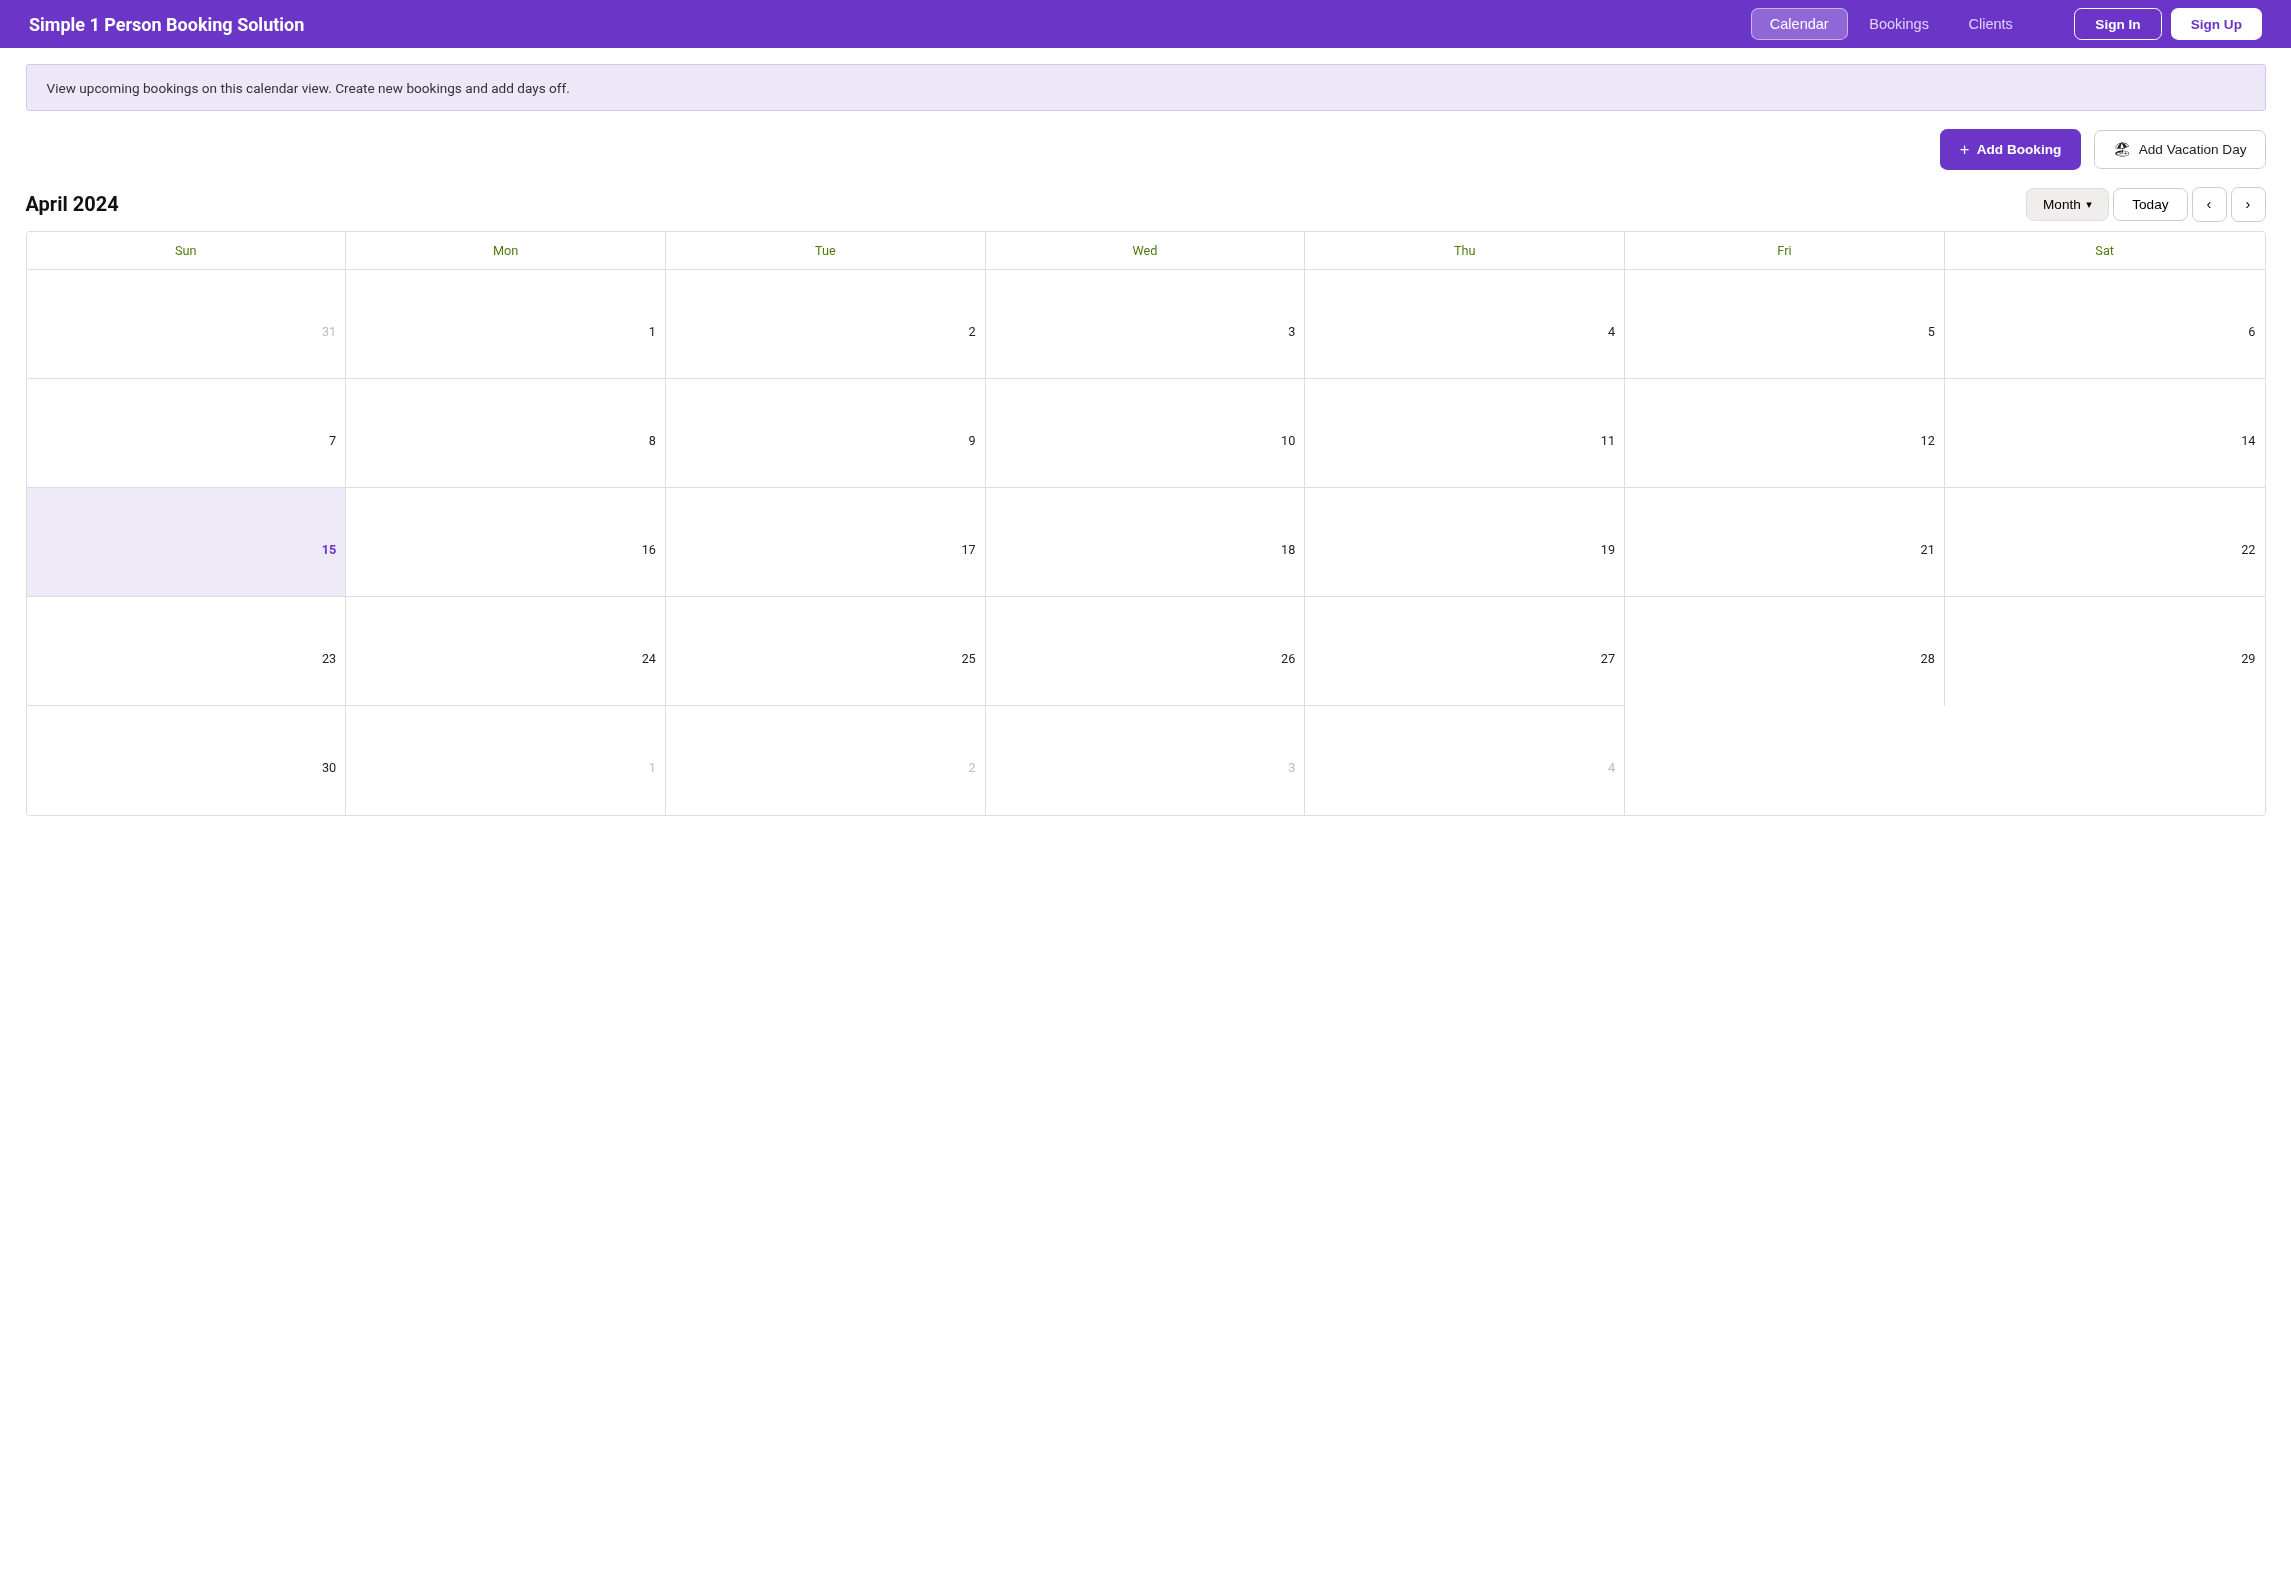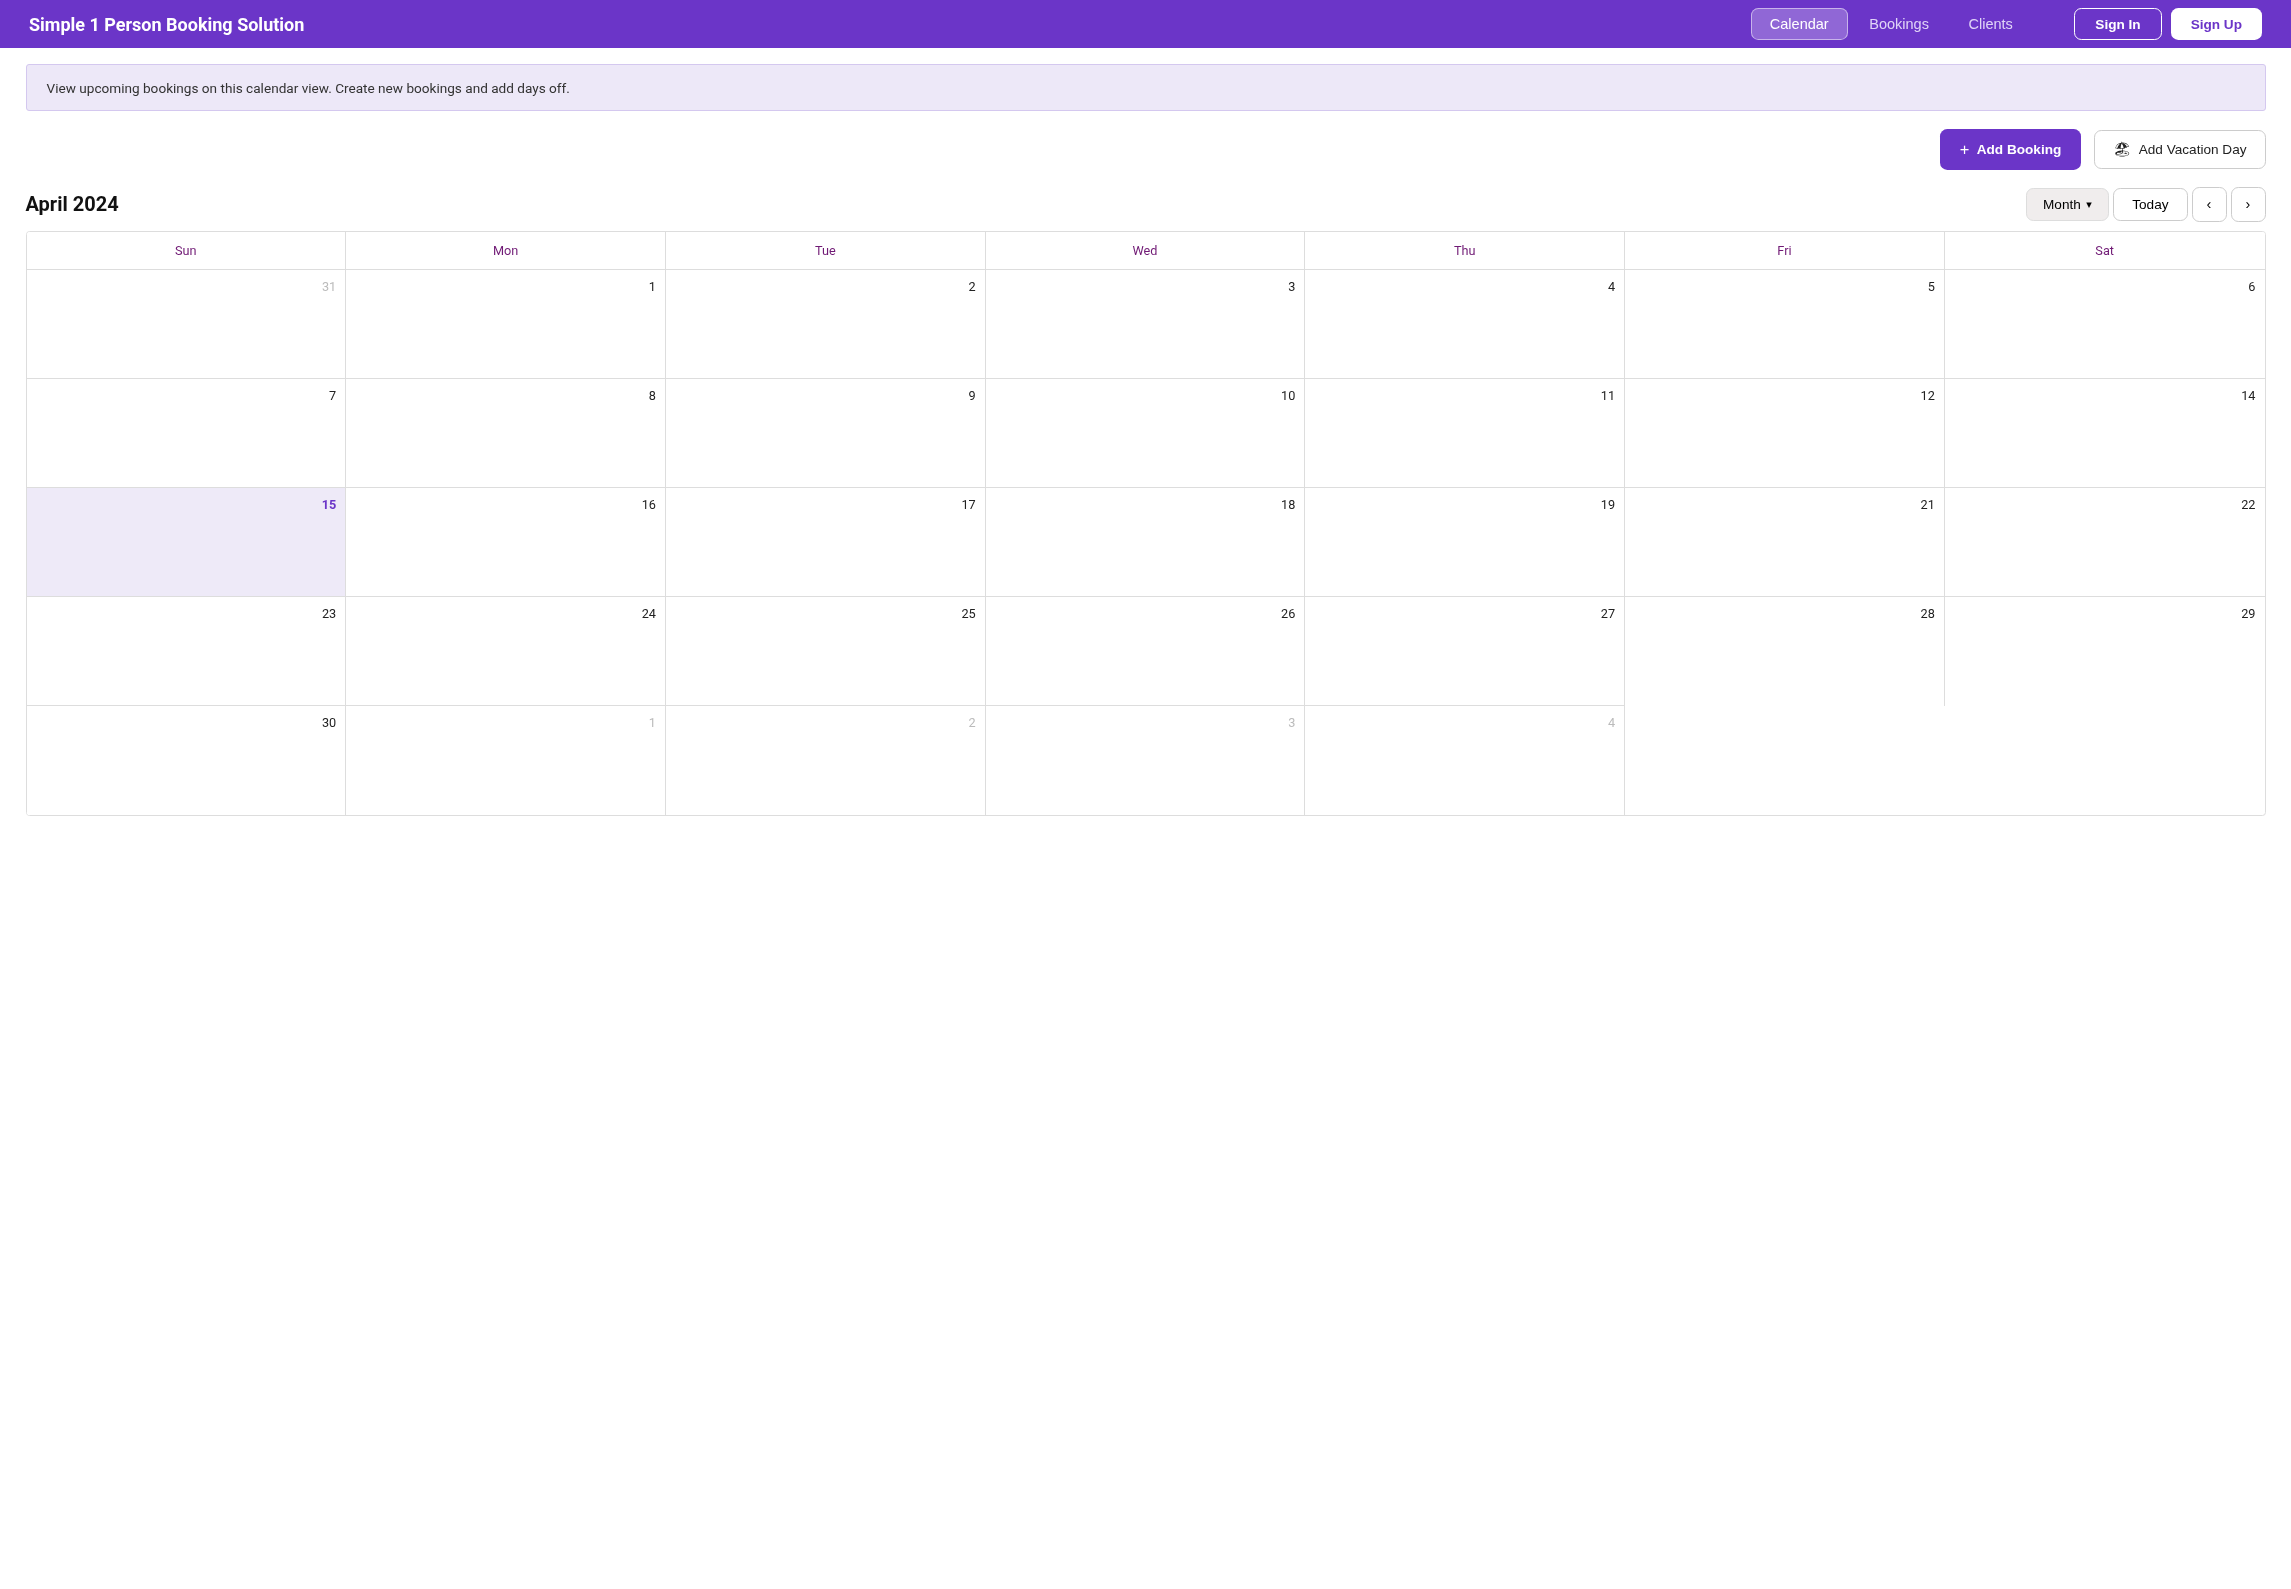--- a/index.html
+++ b/index.html
@@ -202,21 +202,21 @@
       display: grid;
       grid-template-columns: repeat(7, 1fr);
       background: #fff;
       border-bottom: 0.9px solid #ddd;
     }
 
     .calendar-header-cell {
       text-align: center;
       padding: 11px 0;
       font-size: 12.7px;
-      color: #701a75;
+      color: #4d7c0f;
       font-weight: 400;
       border-right: 0.9px solid #ddd;
     }
 
     .calendar-header-cell:last-child {
       border-right: none;
     }
 
     .calendar-body {
       display: grid;
@@ -244,20 +244,21 @@
     .calendar-cell.today {
       background: #eeeaf8;
     }
 
     .day-number {
       font-size: 12.7px;
       color: #222;
       font-weight: 400;
       text-align: right;
       display: block;
+      margin-top: 45px;
     }
 
     .day-number.today-num {
       color: #6b35c8;
       font-weight: 700;
     }
   </style>
 </head>
 <body>
 

